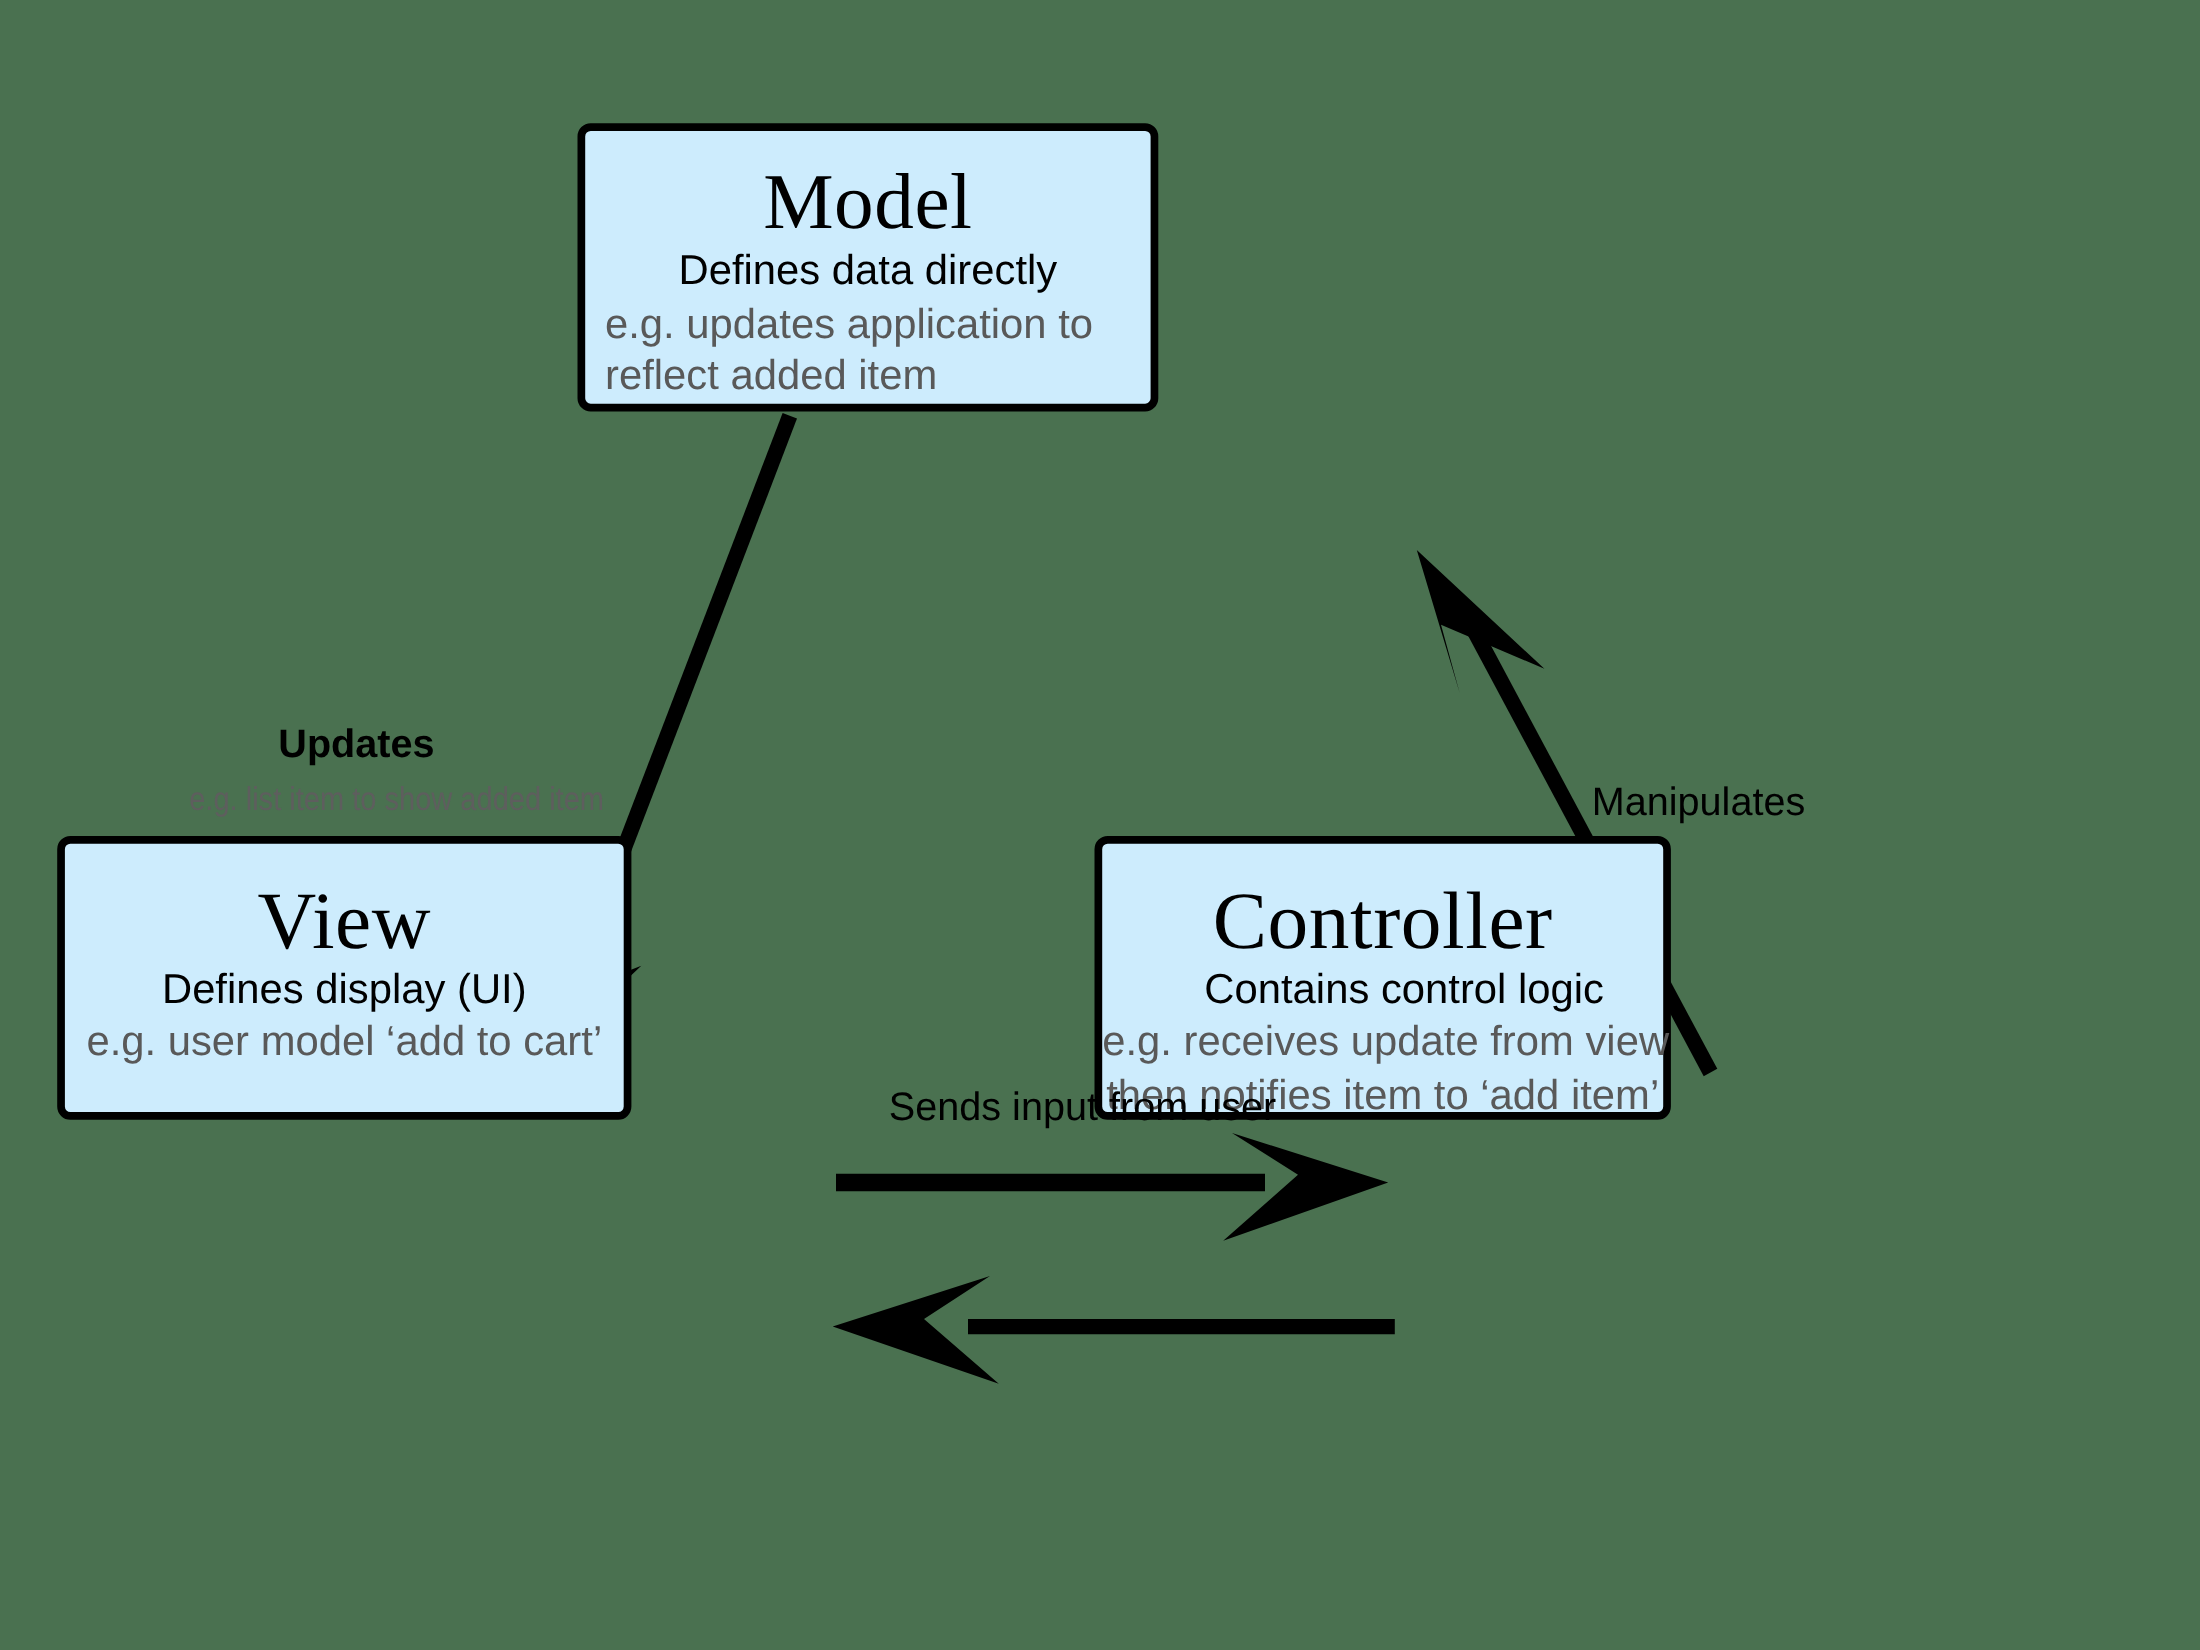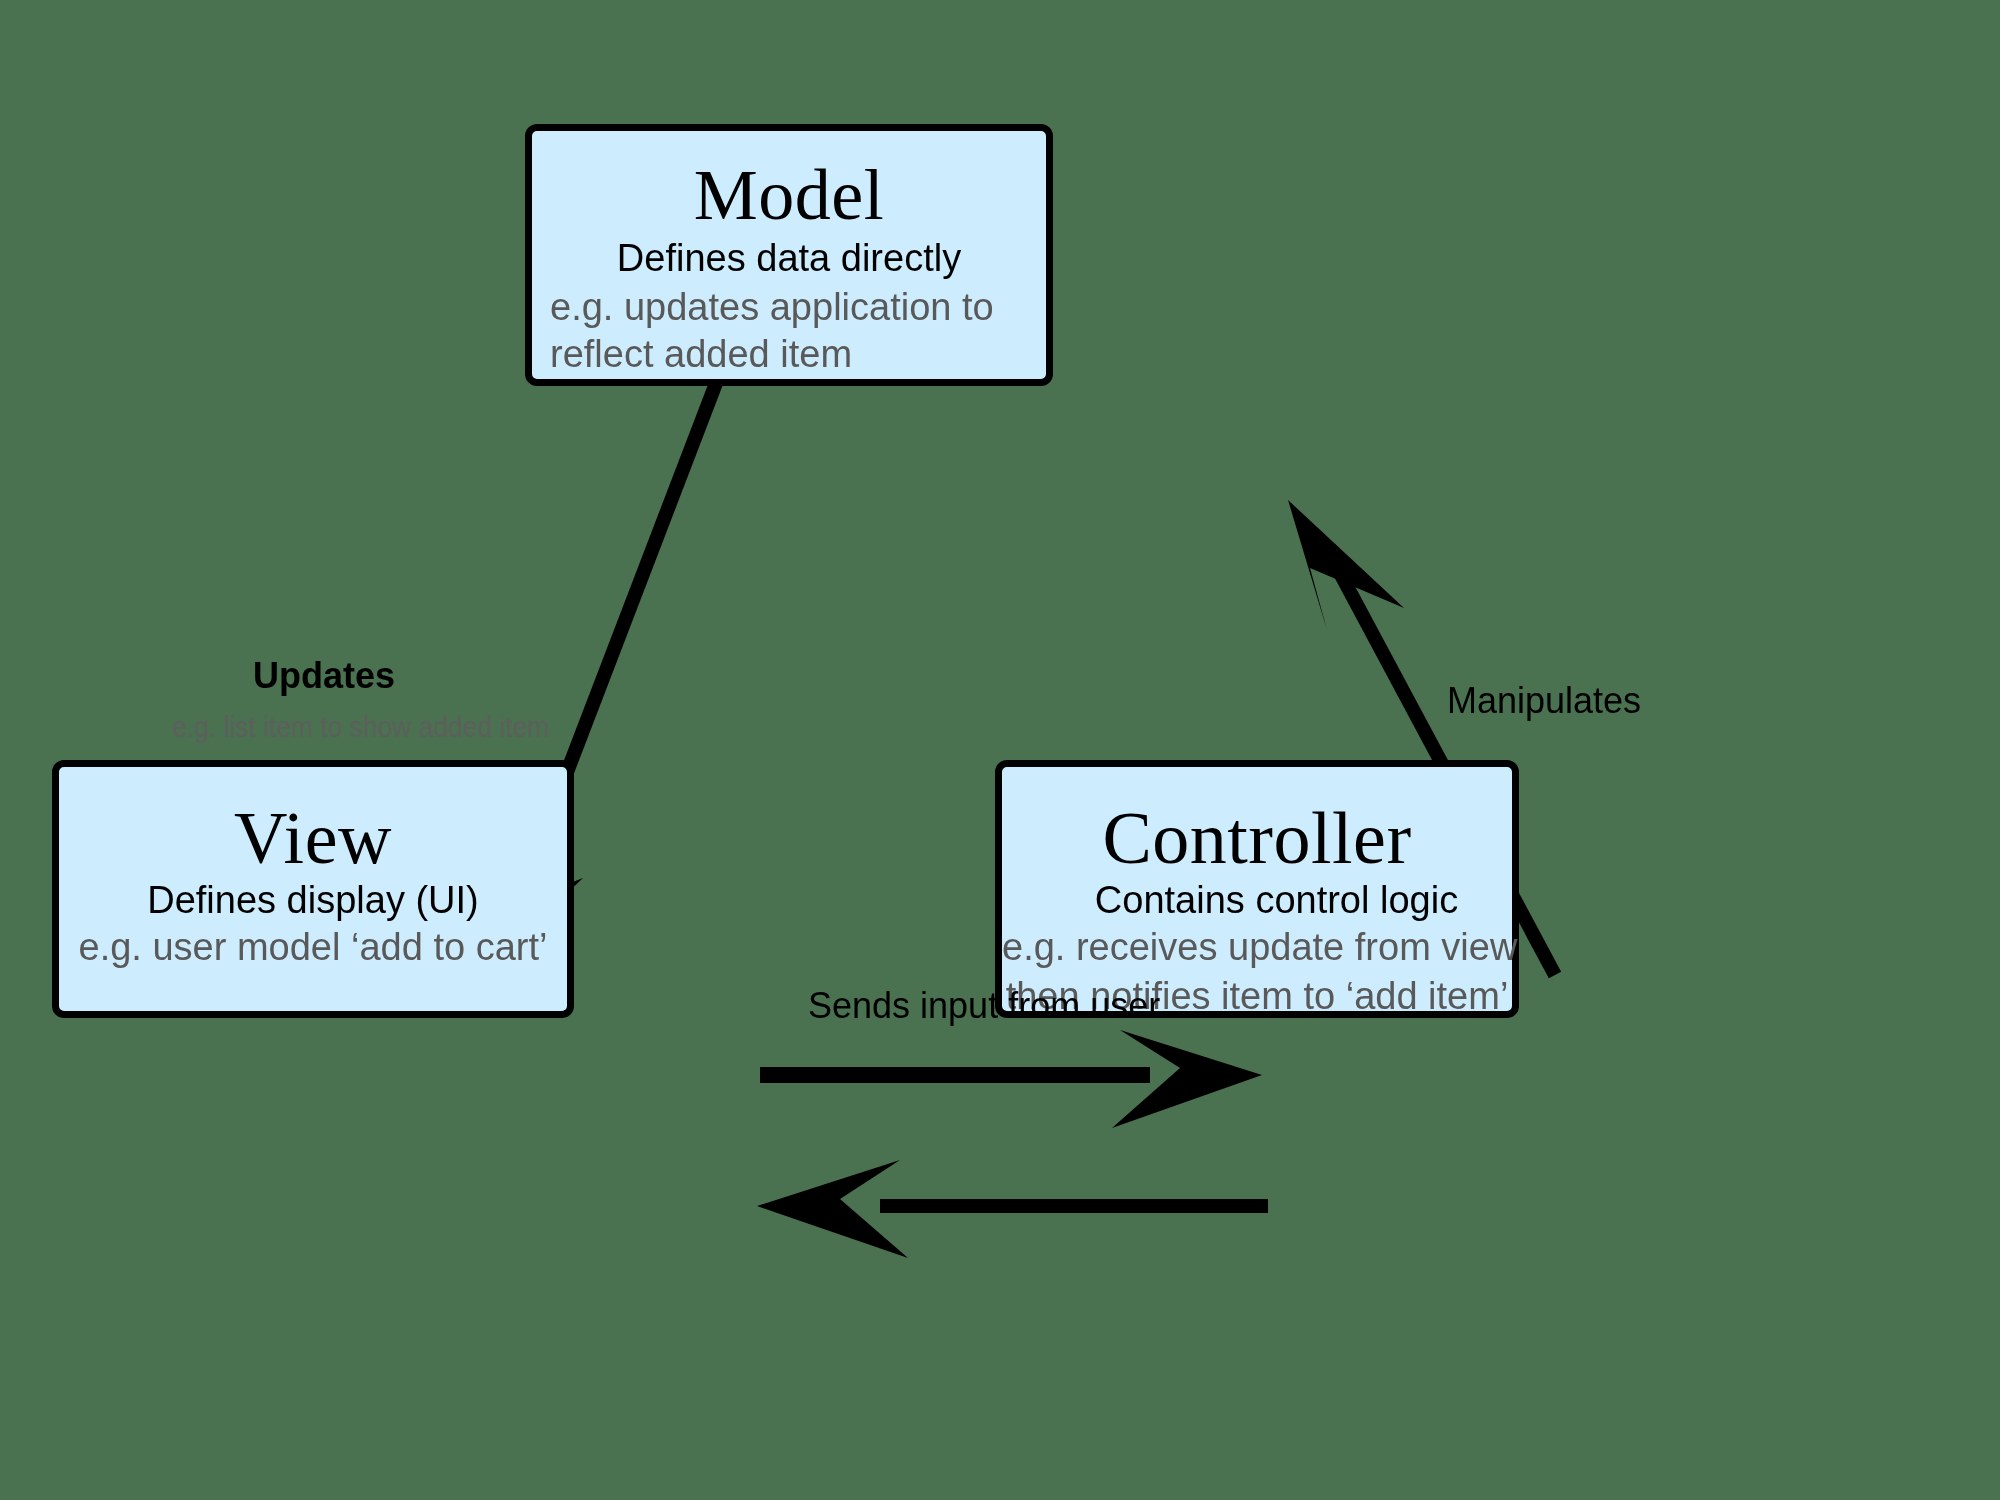--- a/index.html
+++ b/index.html
@@ -40,21 +40,21 @@
   }
   .node .example {
     font-family: "Liberation Sans", sans-serif;
     color: #595959;
     line-height: 1.25;
   }
 
   
   #node-model {
     left: 525px;
-    top: 124px;
+    top: 112px;
     width: 528px;
     height: 262px;
   }
   #node-model .title      { font-size: 72px; margin-top: 28px; }
   #node-model .subtitle   { font-size: 38px; margin-top: 6px; }
   #node-model .example    { font-size: 38px; margin-top: 4px;
                             text-align: left; padding: 0 12px 0 18px; }
 
   
   #node-view {
@@ -88,21 +88,21 @@
   .edge-sublabel {
     position: absolute;
     font-family: "Liberation Sans", sans-serif;
     color: #5e5e5e;
     white-space: nowrap;
   }
 
   #label-updates       { left: 253px;  top: 655px;  font-size: 36px; font-weight: 700; }
   #sublabel-updates    { left: 172px;  top: 710px;  font-size: 30px;
                          transform: scaleX(0.88); transform-origin: left top; }
-  #label-manipulates   { left: 1447px; top: 680px;  font-size: 36px; }
+  #label-manipulates   { left: 1447px; top: 708px;  font-size: 36px; }
   #label-sends-input   { left: 808px;  top: 985px;  font-size: 36px; }
   #label-sometimes     { left: 775px;  top: 1225px; font-size: 36px; }
 
   svg.overlay {
     position: absolute;
     left: 0; top: 0;
     width: 2000px;
     height: 1500px;
     pointer-events: none;
   }

